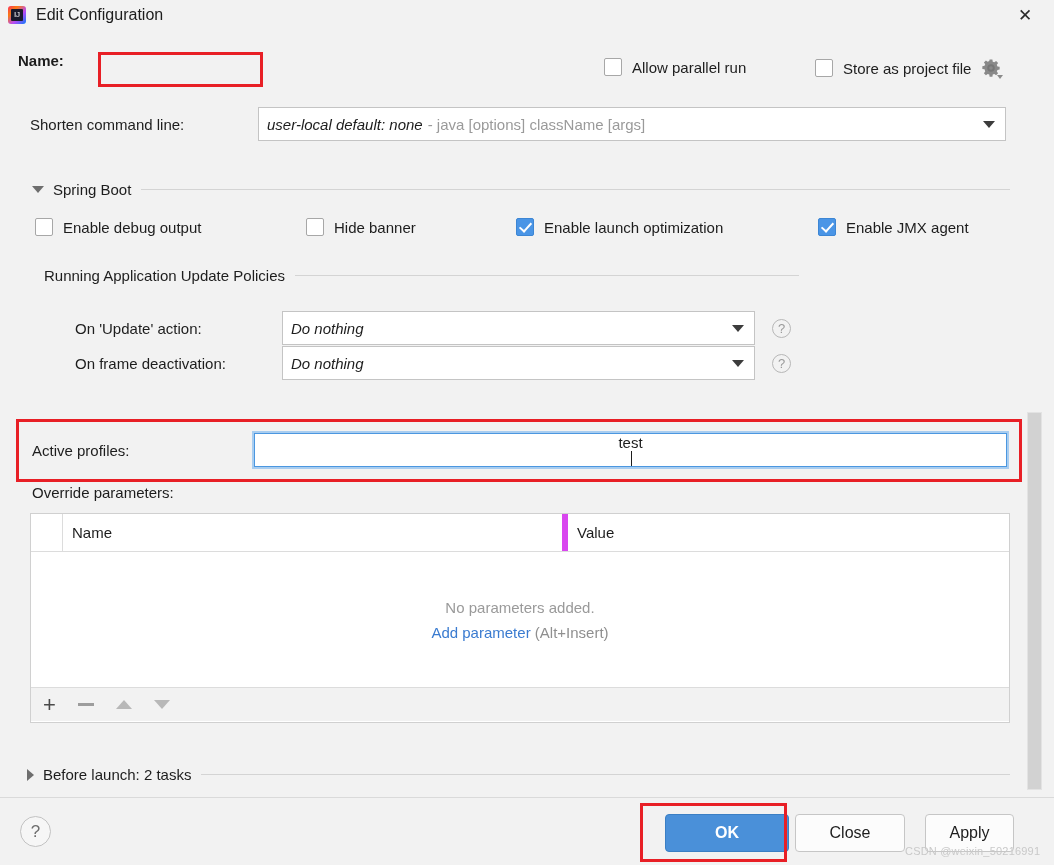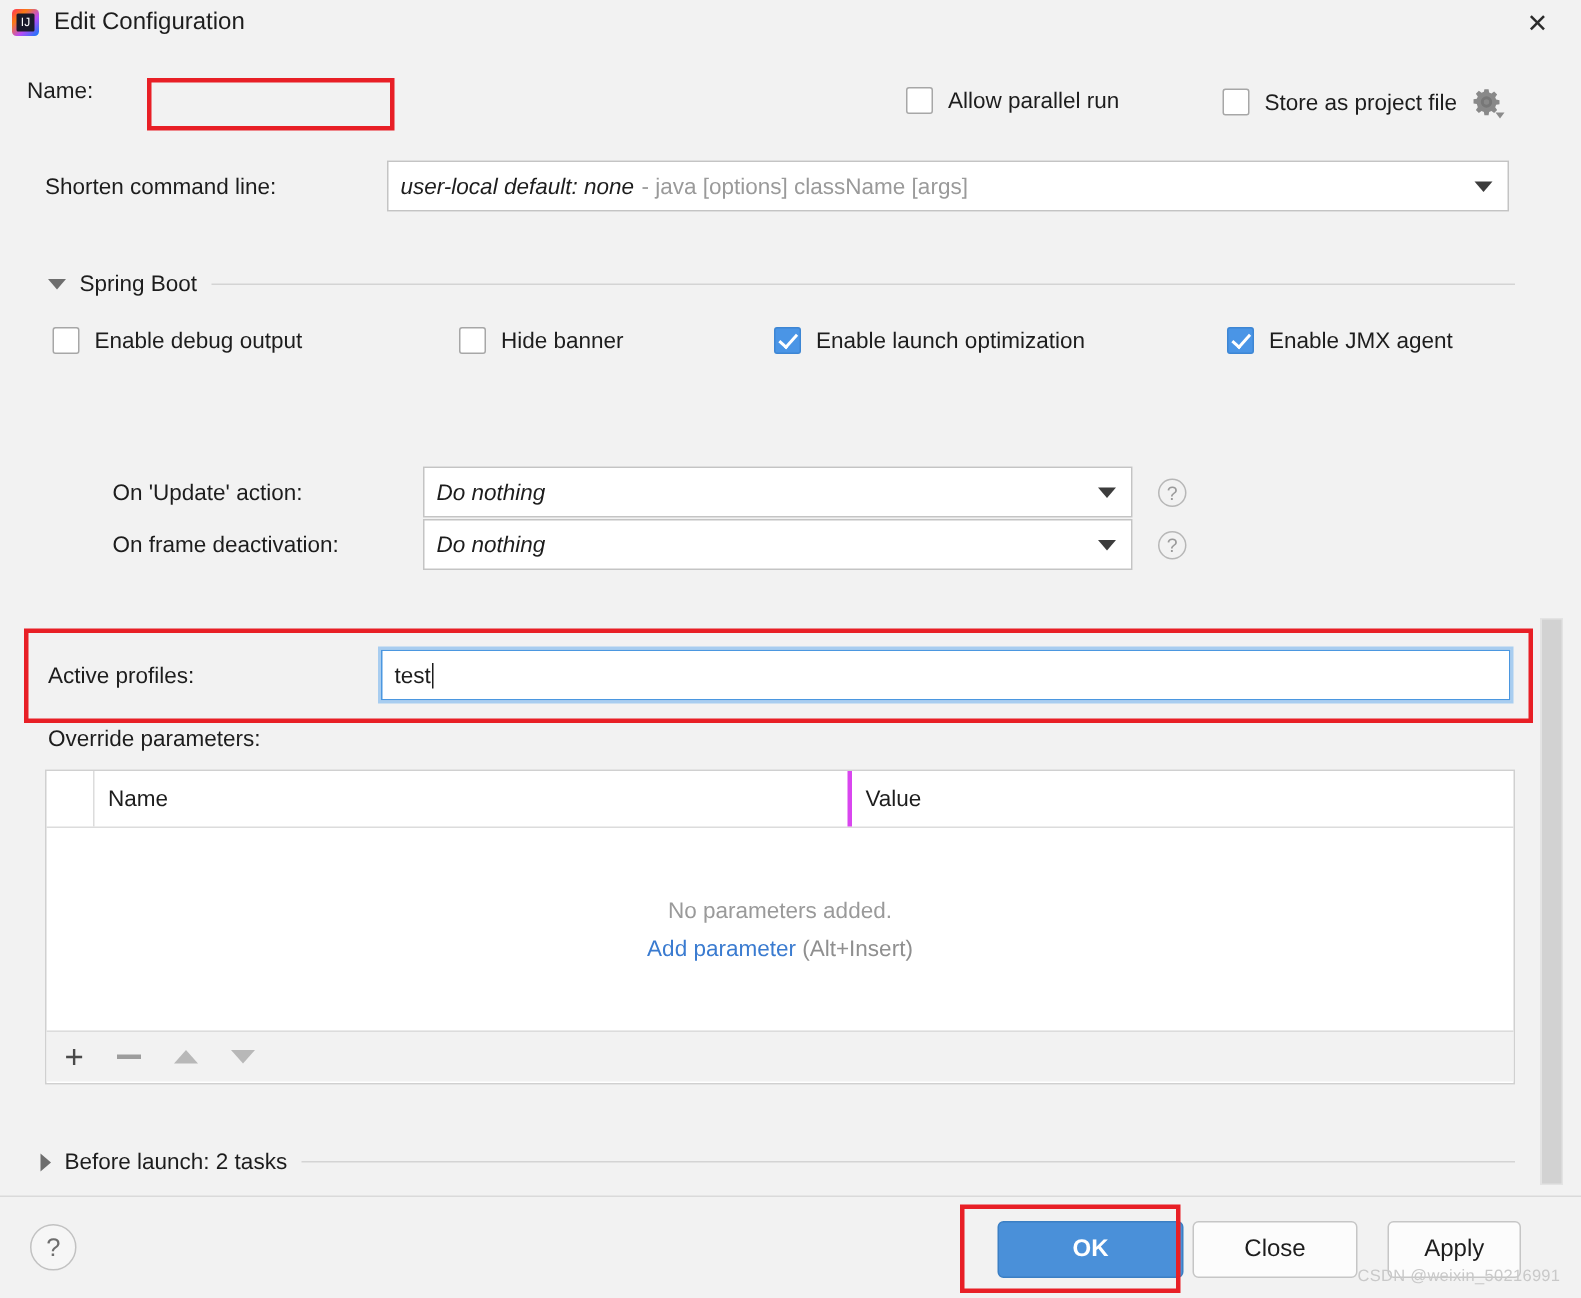--- a/index.html
+++ b/index.html
@@ -83,21 +83,21 @@
     align-items: center;
   }
   .label {
     color: #1d1d1d;
     font-size: 15px;
     white-space: nowrap;
   }
 
   
   .name-row { left: 18px; top: 52px; }
-  .name-label { width: 82px; }
+  .name-label { width: 82px; font-weight: bold; }
   .text-input {
     box-sizing: border-box;
     height: 34px;
     background: #fff;
     border: 1px solid #c4c4c4;
     padding: 0 8px;
     font-size: 15px;
     color: #1d1d1d;
     line-height: 32px;
     font-family: "Liberation Sans", sans-serif;
@@ -256,21 +256,21 @@
     border-bottom: 1px solid #dcdcdc;
     box-sizing: border-box;
   }
   .ph-gutter {
     width: 32px; height: 100%;
     border-right: 1px solid #dcdcdc;
     box-sizing: border-box;
   }
   .ph-name {
     width: 505px; height: 100%;
-    border-right: 3px solid #d946ef;
+    border-right: 6px solid #d946ef;
     box-sizing: border-box;
     display: flex; align-items: center;
     padding-left: 9px;
     font-size: 15px;
     text-align: right;
   }
   .ph-value {
     flex: 1; height: 100%;
     box-sizing: border-box;
     display: flex; align-items: center;
@@ -459,20 +459,24 @@
   </div>
   <div class="row" style="left:516px; top:218px;">
     <div class="cb checked"></div>
     <div class="cb-label">Enable launch optimization</div>
   </div>
   <div class="row" style="left:818px; top:218px;">
     <div class="cb checked"></div>
     <div class="cb-label">Enable JMX agent</div>
   </div>
 
+  <div class="section-head" style="left:44px; top:267px; width:755px;">
+    <span class="sec-title">Running Application Update Policies</span>
+    <span class="rule" style="flex:1;"></span>
+  </div>
 
   <div class="row" style="left:75px; top:311px;">
     <div class="label" style="width:207px;">On 'Update' action:</div>
     <div class="combo" style="width:473px;">
       <span class="main">Do nothing</span>
       <span class="arrow"></span>
     </div>
     <div style="width:17px;"></div>
     <div class="help-circle">?</div>
   </div>
@@ -482,21 +486,21 @@
     <div class="combo" style="width:473px;">
       <span class="main">Do nothing</span>
       <span class="arrow"></span>
     </div>
     <div style="width:17px;"></div>
     <div class="help-circle">?</div>
   </div>
 
   <div class="row" style="left:32px; top:433px;">
     <div class="label" style="width:222px;">Active profiles:</div>
-    <div class="focus-input" style="width:753px;">
+    <div class="focus-input" style="width:753px;flex-direction:column;">
       <span>test</span>
         <span class="caret"></span>
     </div>
   </div>
   <div class="red-outline" style="left:16px; top:419px; width:1006px; height:63px;"></div>
 
   <div class="row" style="left:32px; top:484px;">
     <div class="label">Override parameters:</div>
   </div>
 

